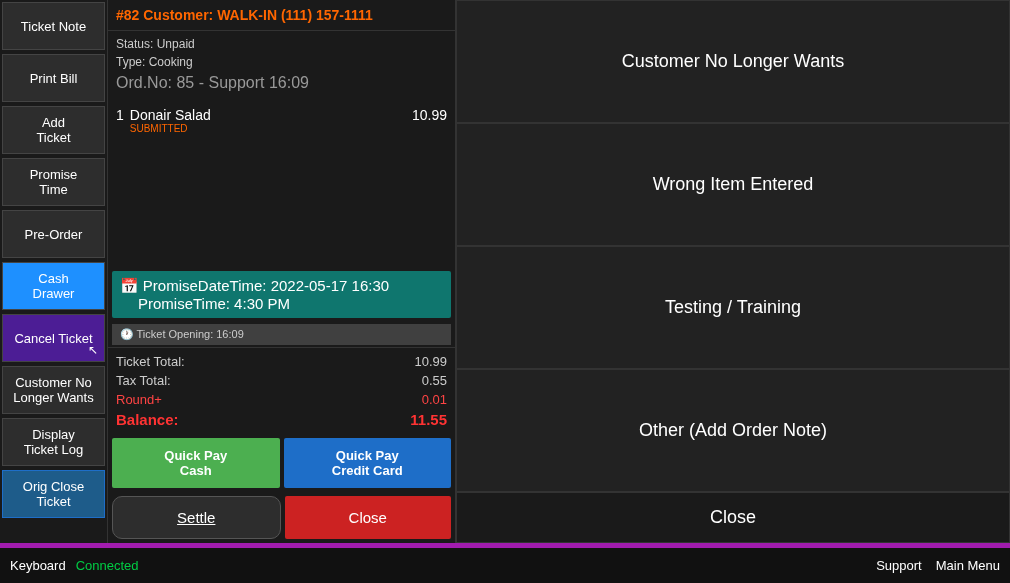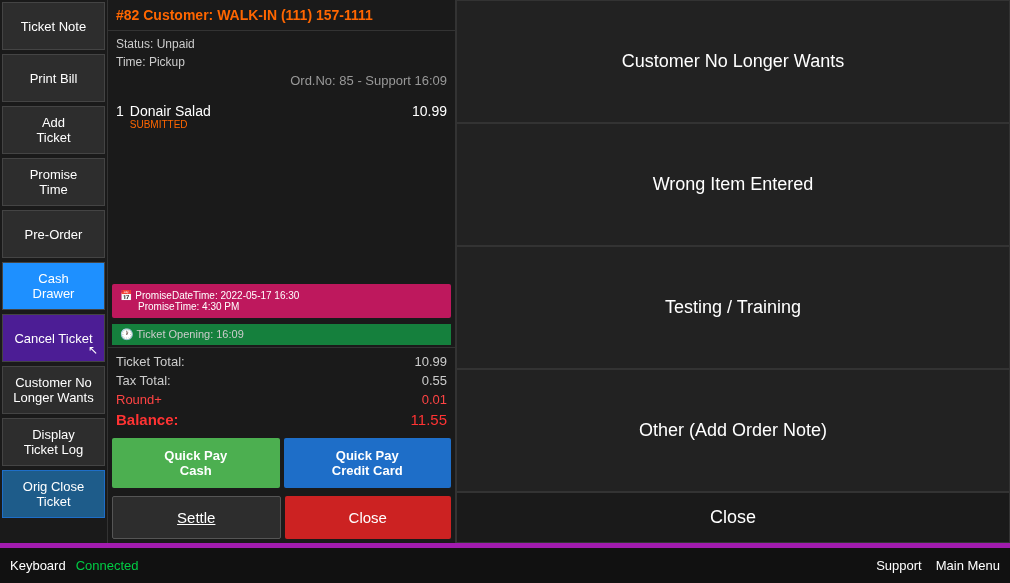--- a/index.html
+++ b/index.html
@@ -74,22 +74,21 @@
 
     .ticket-info {
       padding: 4px 8px;
       font-size: 12px;
       color: #ccc;
       line-height: 1.5;
     }
 
     .ticket-info .ord-no {
       color: #999;
-      font-size: 13px;
-      text-align: right;
+      font-size: 16px;
     }
 
     .ticket-items {
       flex: 1;
       padding: 4px 8px;
     }
 
     .ticket-item-row {
       display: flex;
       justify-content: space-between;
@@ -114,30 +113,30 @@
       font-size: 10px;
       display: block;
     }
 
     .ticket-item-price {
       color: #fff;
       font-size: 14px;
     }
 
     .promise-info {
-      background: #be185d;
+      background: #0f766e;
       padding: 6px 8px;
       margin: 4px;
-      font-size: 10px;
+      font-size: 15px;
       color: #fff;
       border-radius: 2px;
     }
 
     .ticket-opening {
-      background: #15803d;
+      background: #404040;
       padding: 4px 8px;
       font-size: 11px;
       color: #ccc;
       margin: 2px 4px;
     }
 
     .ticket-totals {
       padding: 4px 8px;
       border-top: 1px solid #333;
     }
@@ -160,21 +159,21 @@
       font-weight: bold;
     }
 
     .total-row.balance .balance-label {
       color: #ff3333;
       font-weight: bold;
     }
 
     .total-row.balance .balance-value {
       color: #ff3333;
-      font-weight: normal;
+      font-weight: bold;
     }
 
     .ticket-action-btns {
       display: flex;
       gap: 4px;
       padding: 4px;
     }
 
     .quick-pay-cash {
       flex: 1;
@@ -210,21 +209,21 @@
 
     .settle-btn {
       flex: 1;
       background: #2d2d2d;
       color: #fff;
       border: 1px solid #555;
       padding: 12px 4px;
       font-size: 15px;
       cursor: pointer;
       text-align: center;
-      border-radius: 2px;
+      border-radius: 10px;
       text-decoration: underline;
     }
 
     .close-btn-ticket {
       flex: 1;
       background: #cc2222;
       color: #fff;
       border: none;
       padding: 12px 4px;
       font-size: 15px;
@@ -347,21 +346,21 @@
       <span>Orig Close Ticket</span>
     </div>
   </div>
 
   <div class="ticket-panel">
     <div class="ticket-header">
       <span class="ticket-num">#82 Customer: WALK-IN (111) 157-1111</span>
     </div>
     <div class="ticket-info">
       <div>Status: Unpaid</div>
-      <div>Time: Pickup</div>
+      <div>Type: Cooking</div>
       <div class="ord-no">Ord.No: 85 - Support 16:09</div>
     </div>
 
     <div class="ticket-items">
       <div class="ticket-item-row">
         <span class="ticket-item-qty">1</span>
         <span class="ticket-item-name">
           Donair Salad
           <span class="ticket-item-sub">SUBMITTED</span>
         </span>

